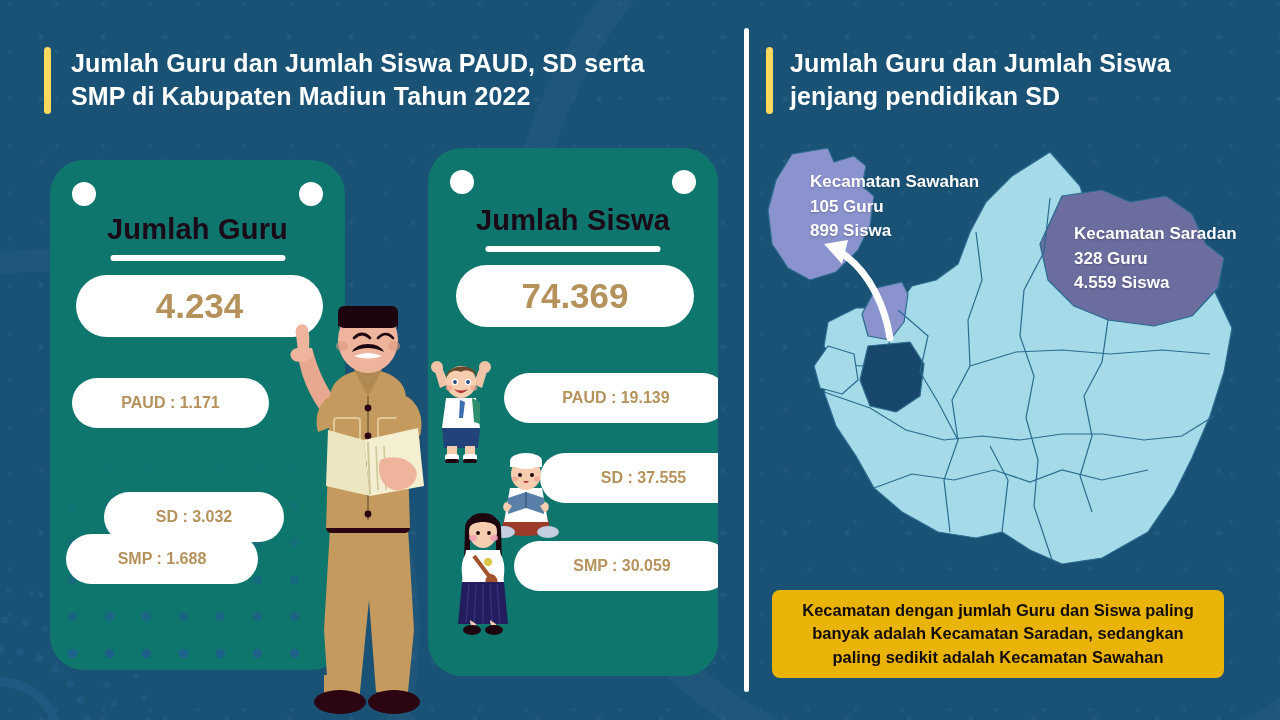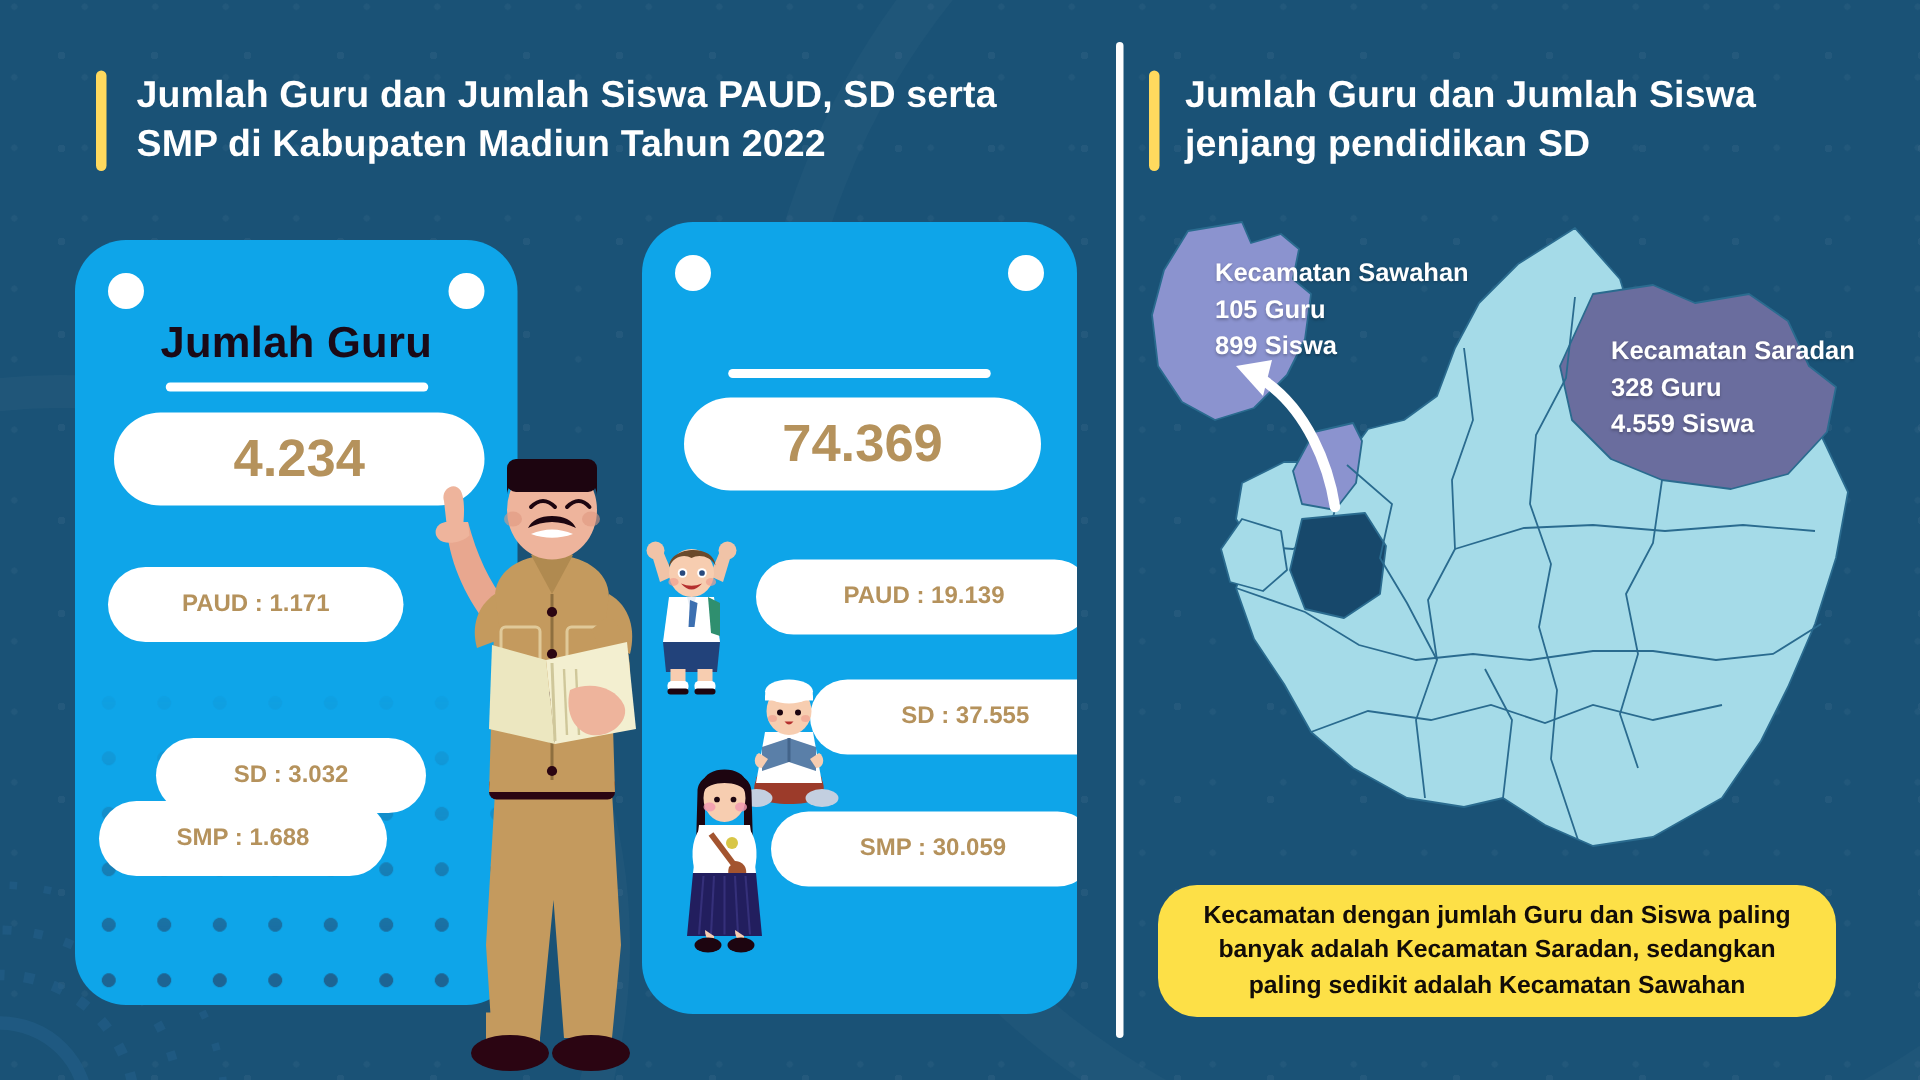--- a/index.html
+++ b/index.html
@@ -47,27 +47,27 @@
   .title-block { position: absolute; display: flex; gap: 17px; align-items: stretch; }
   .title-bar { width: 7px; border-radius: 4px; background: #ffd95e; flex: 0 0 7px; }
   .title-text {
     color: #ffffff;
     font-size: 25px;
     font-weight: bold;
     line-height: 1.33;
     letter-spacing: .1px;
     white-space: pre-line;
   }
-  #title-left  { left: 64px; top: 47px; width: 660px; gap: 20px; }
+  #title-left  { left: 44px; top: 47px; width: 660px; gap: 20px; }
   #title-right { left: 766px; top: 47px; width: 470px; }
 
   
   .card {
     position: absolute;
-    background: #0ea5e9;
+    background: #0f766e;
     border-radius: 34px;
     overflow: hidden;
     text-decoration: underline;
   }
   #card-guru  { left: 50px;  top: 160px; width: 295px; height: 510px; }
   #card-siswa { left: 428px; top: 148px; width: 290px; height: 528px; }
   .punch {
     position: absolute; width: 24px; height: 24px;
     background: #ffffff; border-radius: 50%;
   }
@@ -132,21 +132,21 @@
     position: absolute;
     color: #ffffff; font-weight: bold; font-size: 17px; line-height: 1.45;
     white-space: pre-line; z-index: 4; text-shadow: 0 1px 2px rgba(0,0,0,.25);
   }
   #label-sawahan { left: 810px; top: 170px; }
   #label-saradan { left: 1074px; top: 222px; }
 
   
   #caption {
     position: absolute; left: 772px; top: 590px; width: 452px; height: 88px;
-    background: #fde047; border-radius: 26px;
+    background: #eab308; border-radius: 8px;
     display: flex; align-items: center; justify-content: center; text-align: center;
     color: #120c08; font-size: 16.5px; font-weight: bold; line-height: 1.42;
     padding: 0 14px; white-space: pre-line;
   }
 </style>
 </head>
 <body>
 
 <div class="stage">
 
@@ -185,20 +185,21 @@
     <div class="head-rule"></div>
     <div class="pill big" id="guru-total">4.234</div>
     <div class="pill sub" id="guru-paud">PAUD : 1.171</div>
     <div class="pill sub" id="guru-sd">SD : 3.032</div>
     <div class="pill sub" id="guru-smp">SMP : 1.688</div>
   </div>
 
   <div class="card" id="card-siswa">
     <div class="punch l"></div>
     <div class="punch r"></div>
+    <div class="card-head">Jumlah Siswa</div>
     <div class="head-rule"></div>
     <div class="pill big" id="siswa-total">74.369</div>
     <div class="pill sub" id="siswa-paud">PAUD : 19.139</div>
     <div class="pill sub" id="siswa-sd">SD : 37.555</div>
     <div class="pill sub" id="siswa-smp">SMP : 30.059</div>
   </div>
 
   <svg class="illus" id="teacher" viewBox="0 0 200 420">
 
     <path d="M62 228 L140 228 L146 330 L140 392 L108 392 L101 300 L92 392 L60 392 L56 330 Z" fill="#c49a5e"></path>

